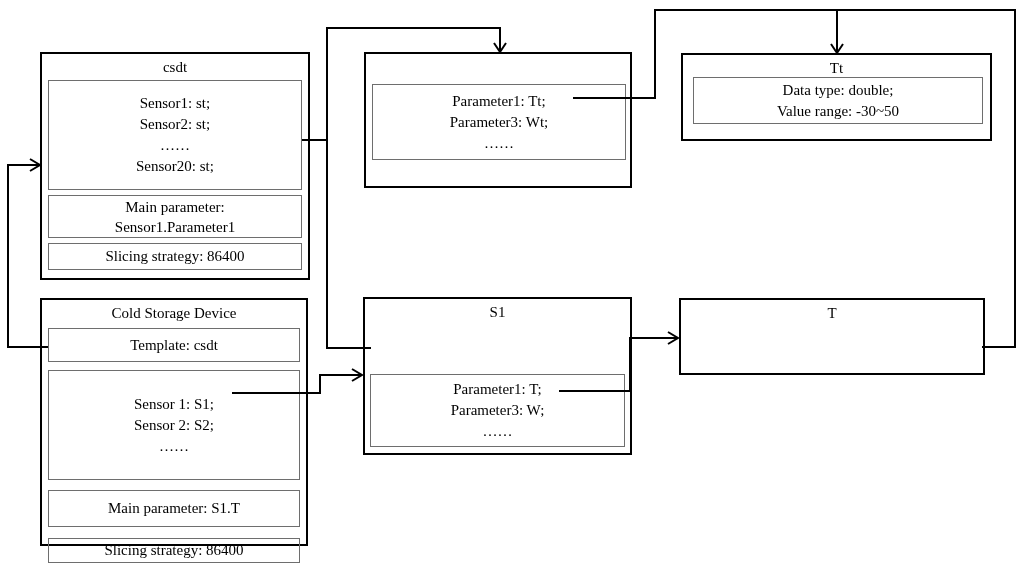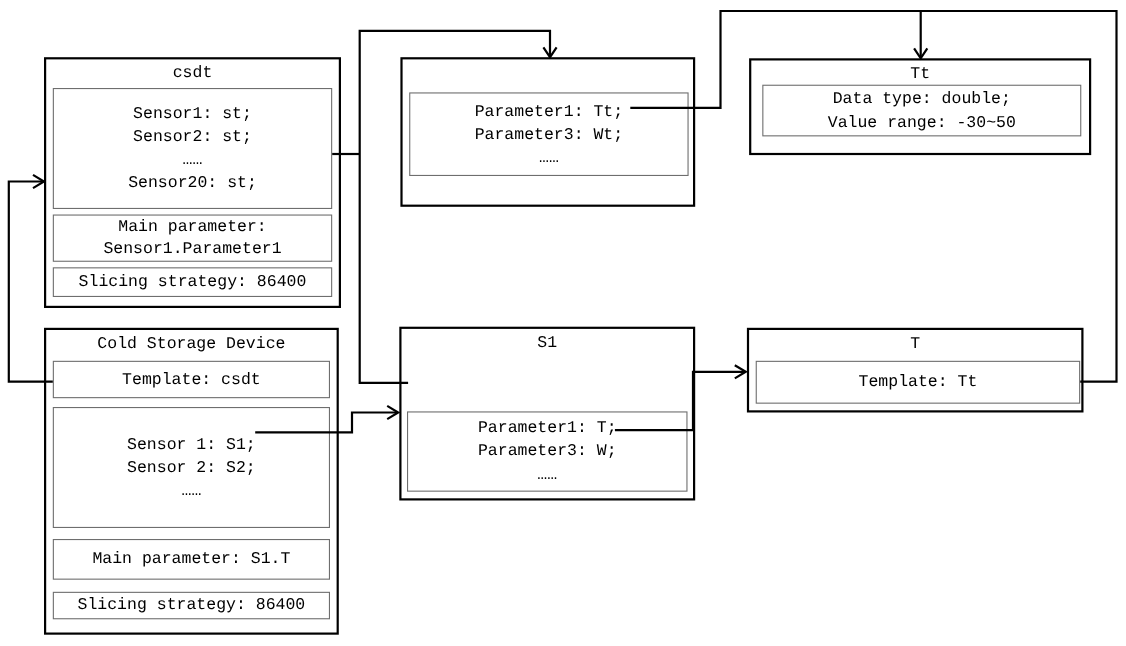--- a/index.html
+++ b/index.html
@@ -1,18 +1,18 @@
 <!DOCTYPE html>
 <html><head>
 <meta charset="utf-8">
 <style>
   html,body { margin:0; padding:0; background:#fff; }
   .stage {
     position:relative; width:1024px; height:587px; background:#ffffff;
-    font-family:Liberation Mono, monospace;
+    font-family:Liberation Serif, serif;
     font-size:15px; color:#000; overflow:hidden;
   }
   .box {
     position:absolute; border:2px solid #000; background:#fff; box-sizing:border-box;
   }
   .title {
     position:absolute; left:0; right:0; top:3px; text-align:center; line-height:20px;
   }
   .inner {
     position:absolute; border:1.5px solid #6e6e6e; box-sizing:border-box;
@@ -54,21 +54,21 @@
   </div>
 
   <div class="box" style="left:681px;top:53px;width:311px;height:88px">
     <div class="title">Tt</div>
     <div class="inner" style="left:10px;top:22px;width:290px;height:47px">
       <div class="line">Data type: double;</div>
       <div class="line">Value range: -30~50</div>
     </div>
   </div>
 
-  <div class="box" style="left:40px;top:298px;width:268px;height:279px">
+  <div class="box" style="left:40px;top:298px;width:268px;height:248px">
     <div class="title">Cold Storage Device</div>
     <div class="inner" style="left:6px;top:28px;width:252px;height:34px">
       <div class="line">Template: csdt</div>
     </div>
     <div class="inner" style="left:6px;top:70px;width:252px;height:110px">
       <div class="line">Sensor 1: S1;</div>
       <div class="line">Sensor 2: S2;</div>
       <div class="line">……</div>
     </div>
     <div class="inner" style="left:6px;top:190px;width:252px;height:37px">
@@ -83,23 +83,20 @@
     <div class="title">S1</div>
     <div class="inner" style="left:5px;top:75px;width:255px;height:73px">
       <div class="line">Parameter1: T;</div>
       <div class="line">Parameter3: W;</div>
       <div class="line">……</div>
     </div>
   </div>
 
   <div class="box" style="left:679px;top:298px;width:306px;height:77px">
     <div class="title">T</div>
-    <div class="inner" style="left:6px;top:28px;width:295px;height:39px">
-      <div class="line">Template: Tt</div>
-    </div>
   </div>
 
   <svg class="wires" width="1024" height="587" viewBox="0 0 1024 587">
 
     <path d="M 48 347 H 8 V 165 H 39"></path>
     <path d="M 30 159 L 40 165 L 30 171"></path>
 
     <path d="M 302 140 H 327"></path>
 
     <path d="M 371 348 H 327 V 28 H 500 V 51"></path>

